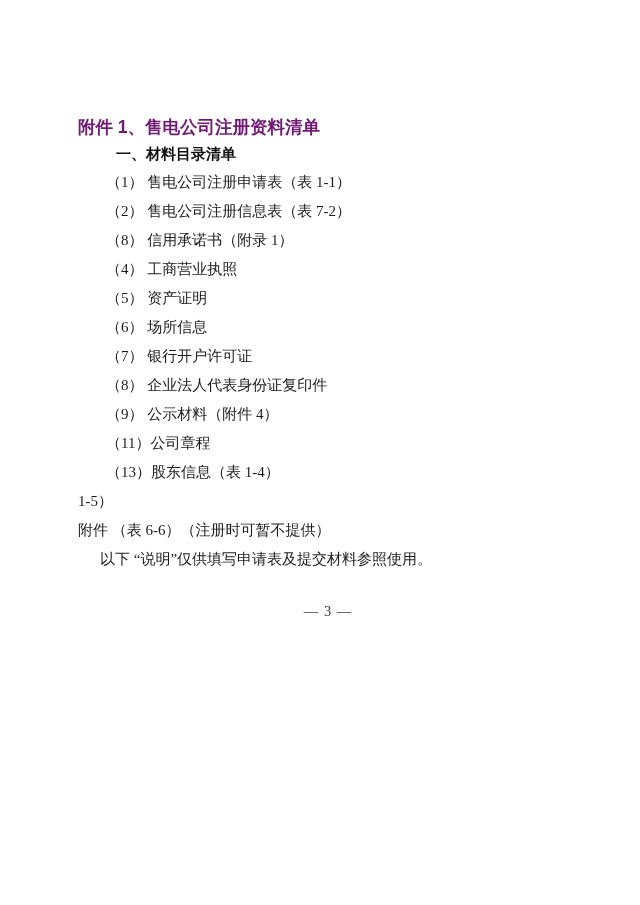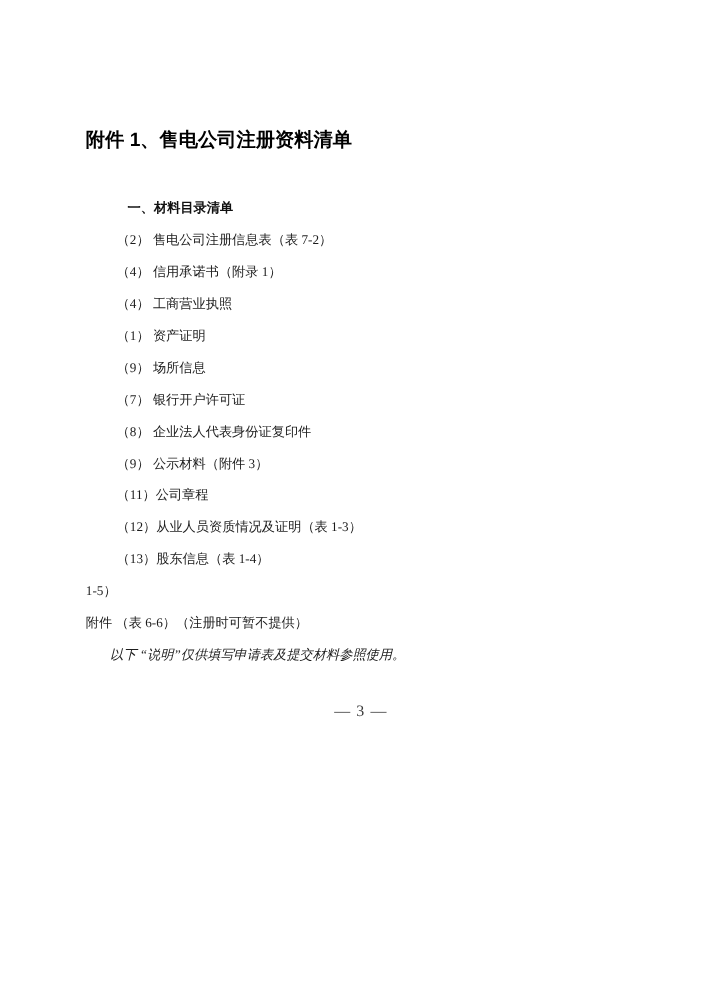--- a/index.html
+++ b/index.html
@@ -15,38 +15,37 @@
     background: #ffffff;
     overflow: hidden;
   }
   .doc { padding: 116px 62px 0 78px; }
   .title {
     font-family: "Liberation Sans", sans-serif;
     font-weight: bold;
     font-size: 17.5px;
     line-height: 23px;
     margin: 0;
-    color: #000000;
+    color: #701a75;
   }
   .content {
-    margin-top: 36px;
-    font-size: 12px;
+    font-size: 15px;
     line-height: 29px;
   }
   .line { min-height: 29px; }
   .h {
     font-family: "Liberation Sans", sans-serif;
     font-weight: bold;
     text-indent: 38px;
     color: #111111;
   }
   .it { text-indent: 28px; }
   .cont { text-indent: 0; }
   .just { text-align: justify; text-align-last: justify; }
-  .p { text-indent: 22px; font-style: italic; }
+  .p { text-indent: 22px; }
   .pageno {
     margin-top: 26px;
     text-align: center;
     font-size: 14.5px;
     line-height: 22px;
     color: #3a3a3a;
     letter-spacing: 1px;
   }
 </style>
 </head>
@@ -54,30 +53,30 @@
 
 <div class="page">
   <div class="doc">
 
     <h1 class="title">附件 1、售电公司注册资料清单</h1>
 
     <div class="content">
 
       <div class="line h">一、材料目录清单</div>
 
+      <div class="line it">（1） 售电公司注册申请表（表 1-1）</div>
       <div class="line it">（2） 售电公司注册信息表（表 7-2）</div>
-      <div class="line it">（4） 信用承诺书（附录 1）</div>
+      <div class="line it">（8） 信用承诺书（附录 1）</div>
       <div class="line it">（4） 工商营业执照</div>
-      <div class="line it">（1） 资产证明</div>
-      <div class="line it">（9） 场所信息</div>
+      <div class="line it">（5） 资产证明</div>
+      <div class="line it">（6） 场所信息</div>
       <div class="line it">（7） 银行开户许可证</div>
       <div class="line it">（8） 企业法人代表身份证复印件</div>
-      <div class="line it">（9） 公示材料（附件 3）</div>
+      <div class="line it">（9） 公示材料（附件 4）</div>
       <div class="line it">（11）公司章程</div>
-      <div class="line it">（12）从业人员资质情况及证明（表 1-3）</div>
       <div class="line it">（13）股东信息（表 1-4）</div>
 
       <div class="line cont">1-5）</div>
 
       <div class="line cont">附件 （表 6-6）（注册时可暂不提供）</div>
 
 
 
       <div class="line p">以下 “说明”仅供填写申请表及提交材料参照使用。</div>
 

